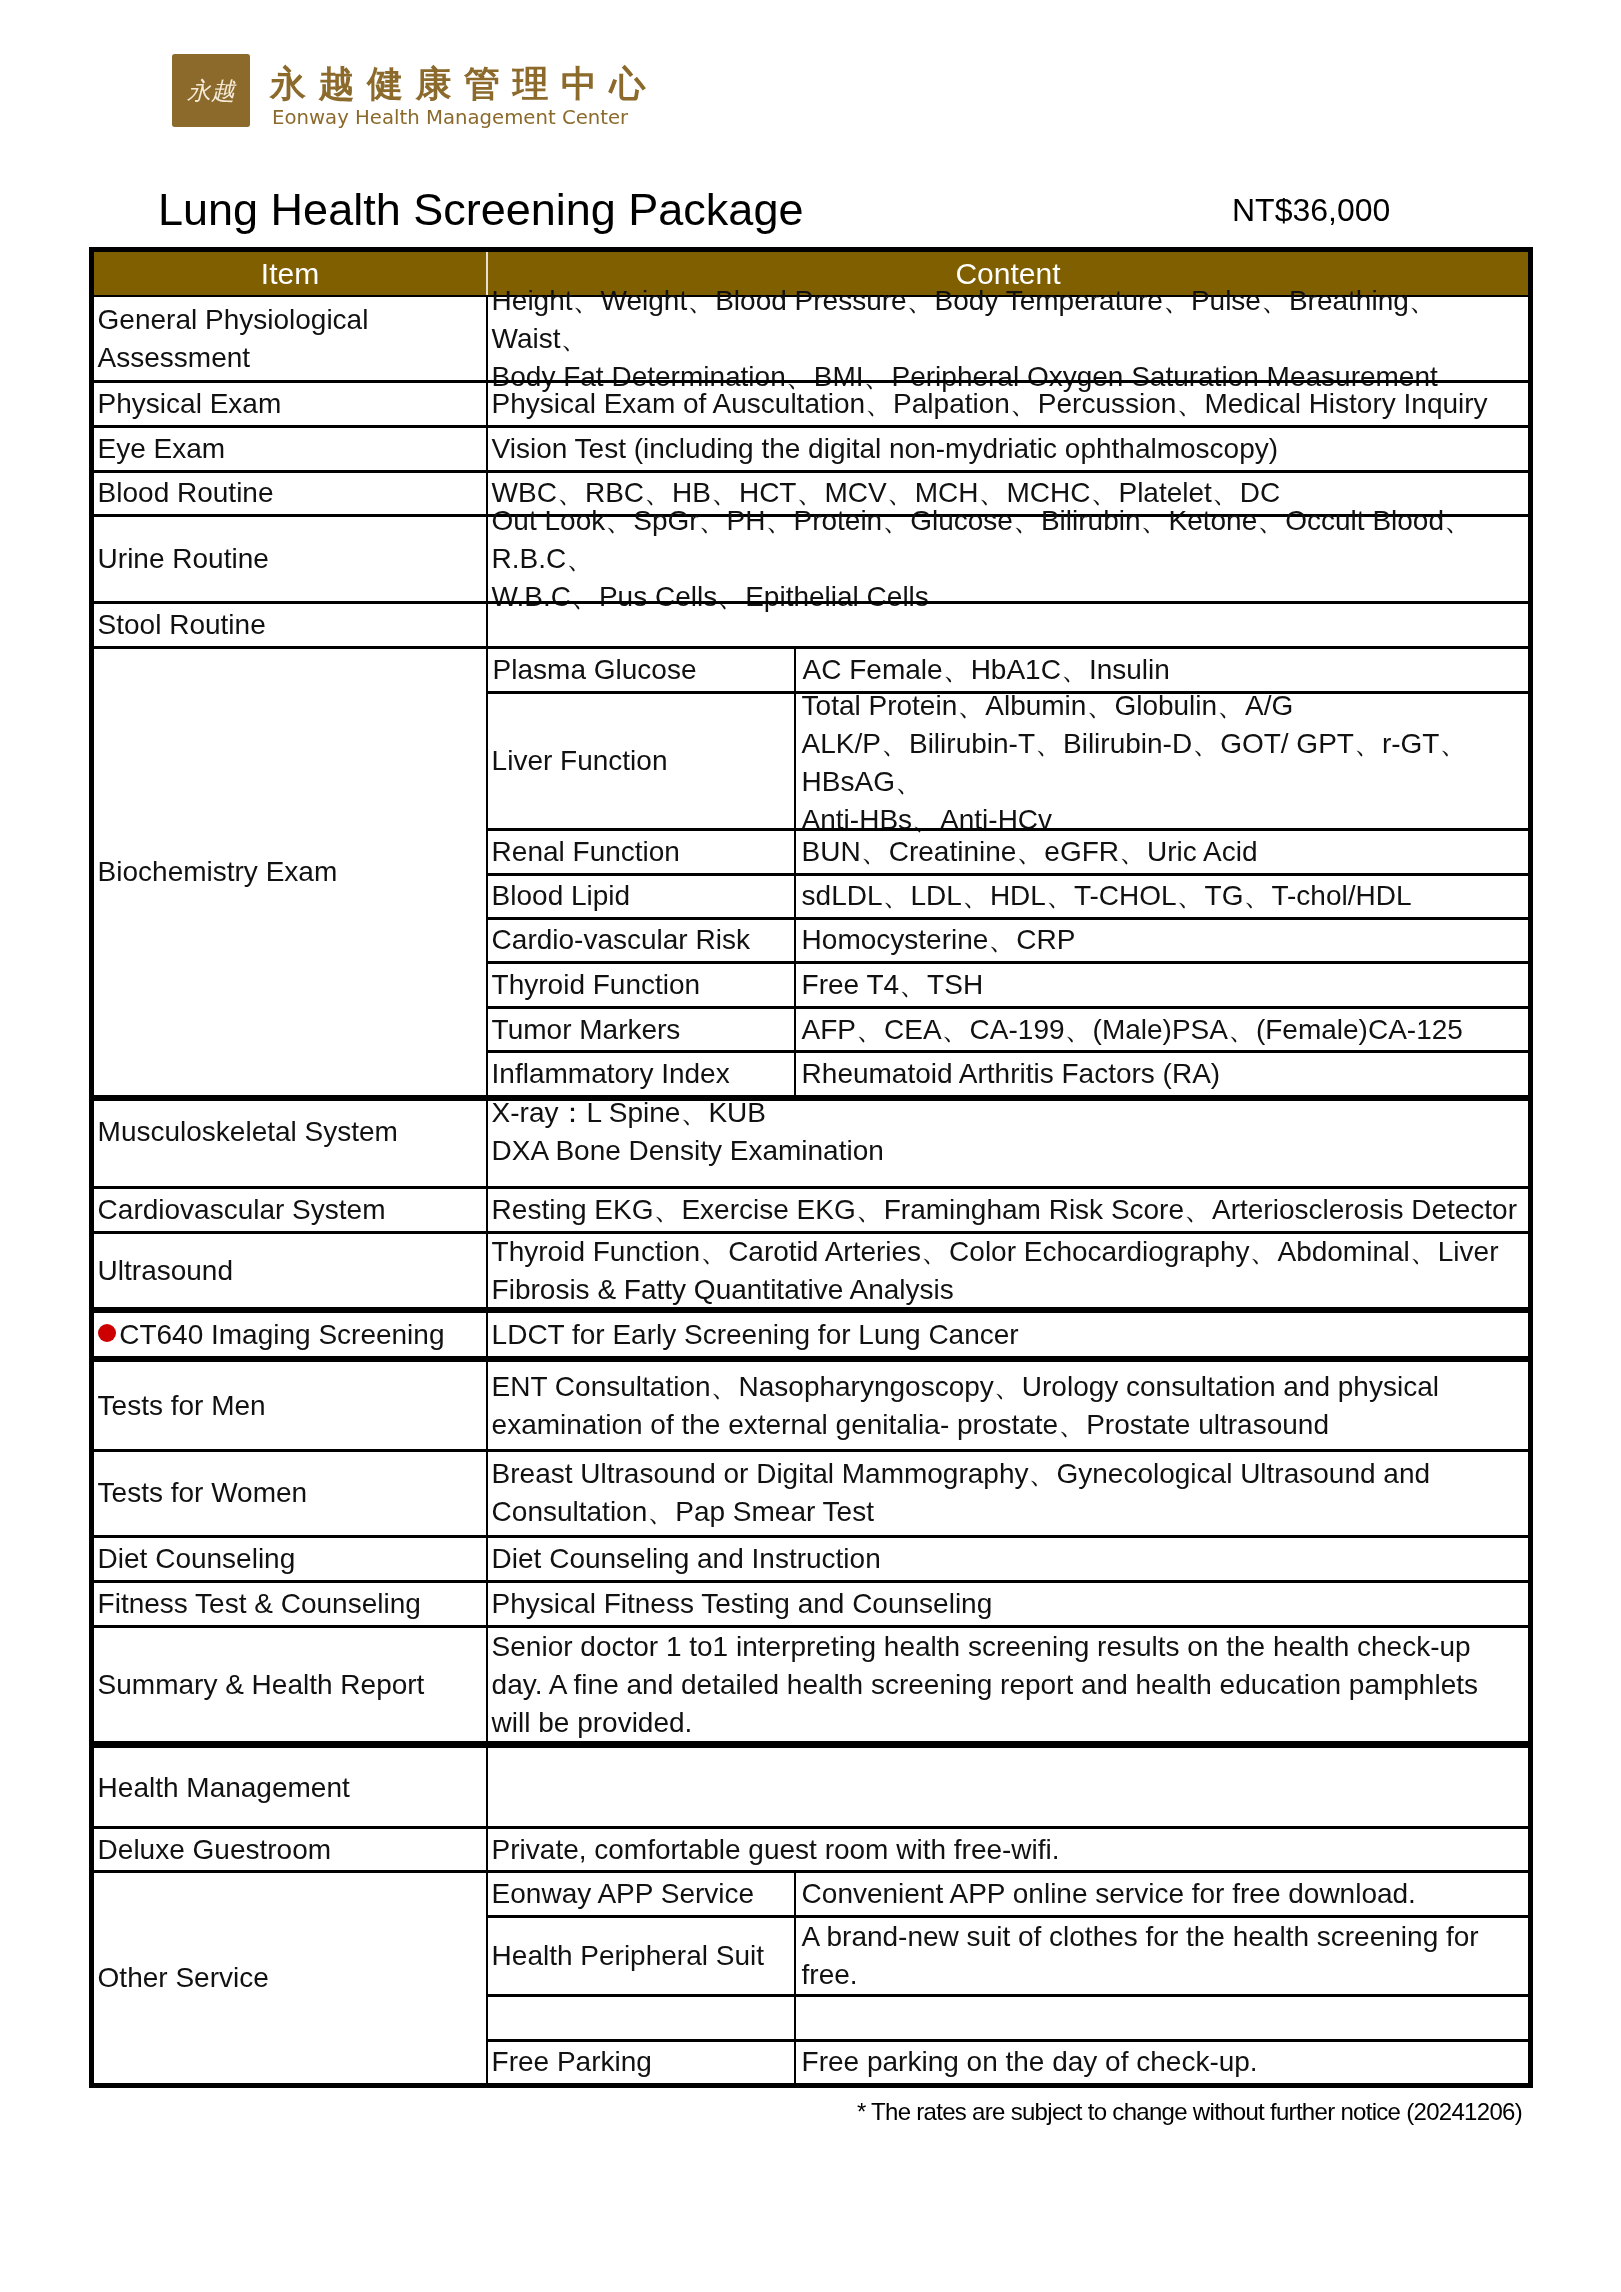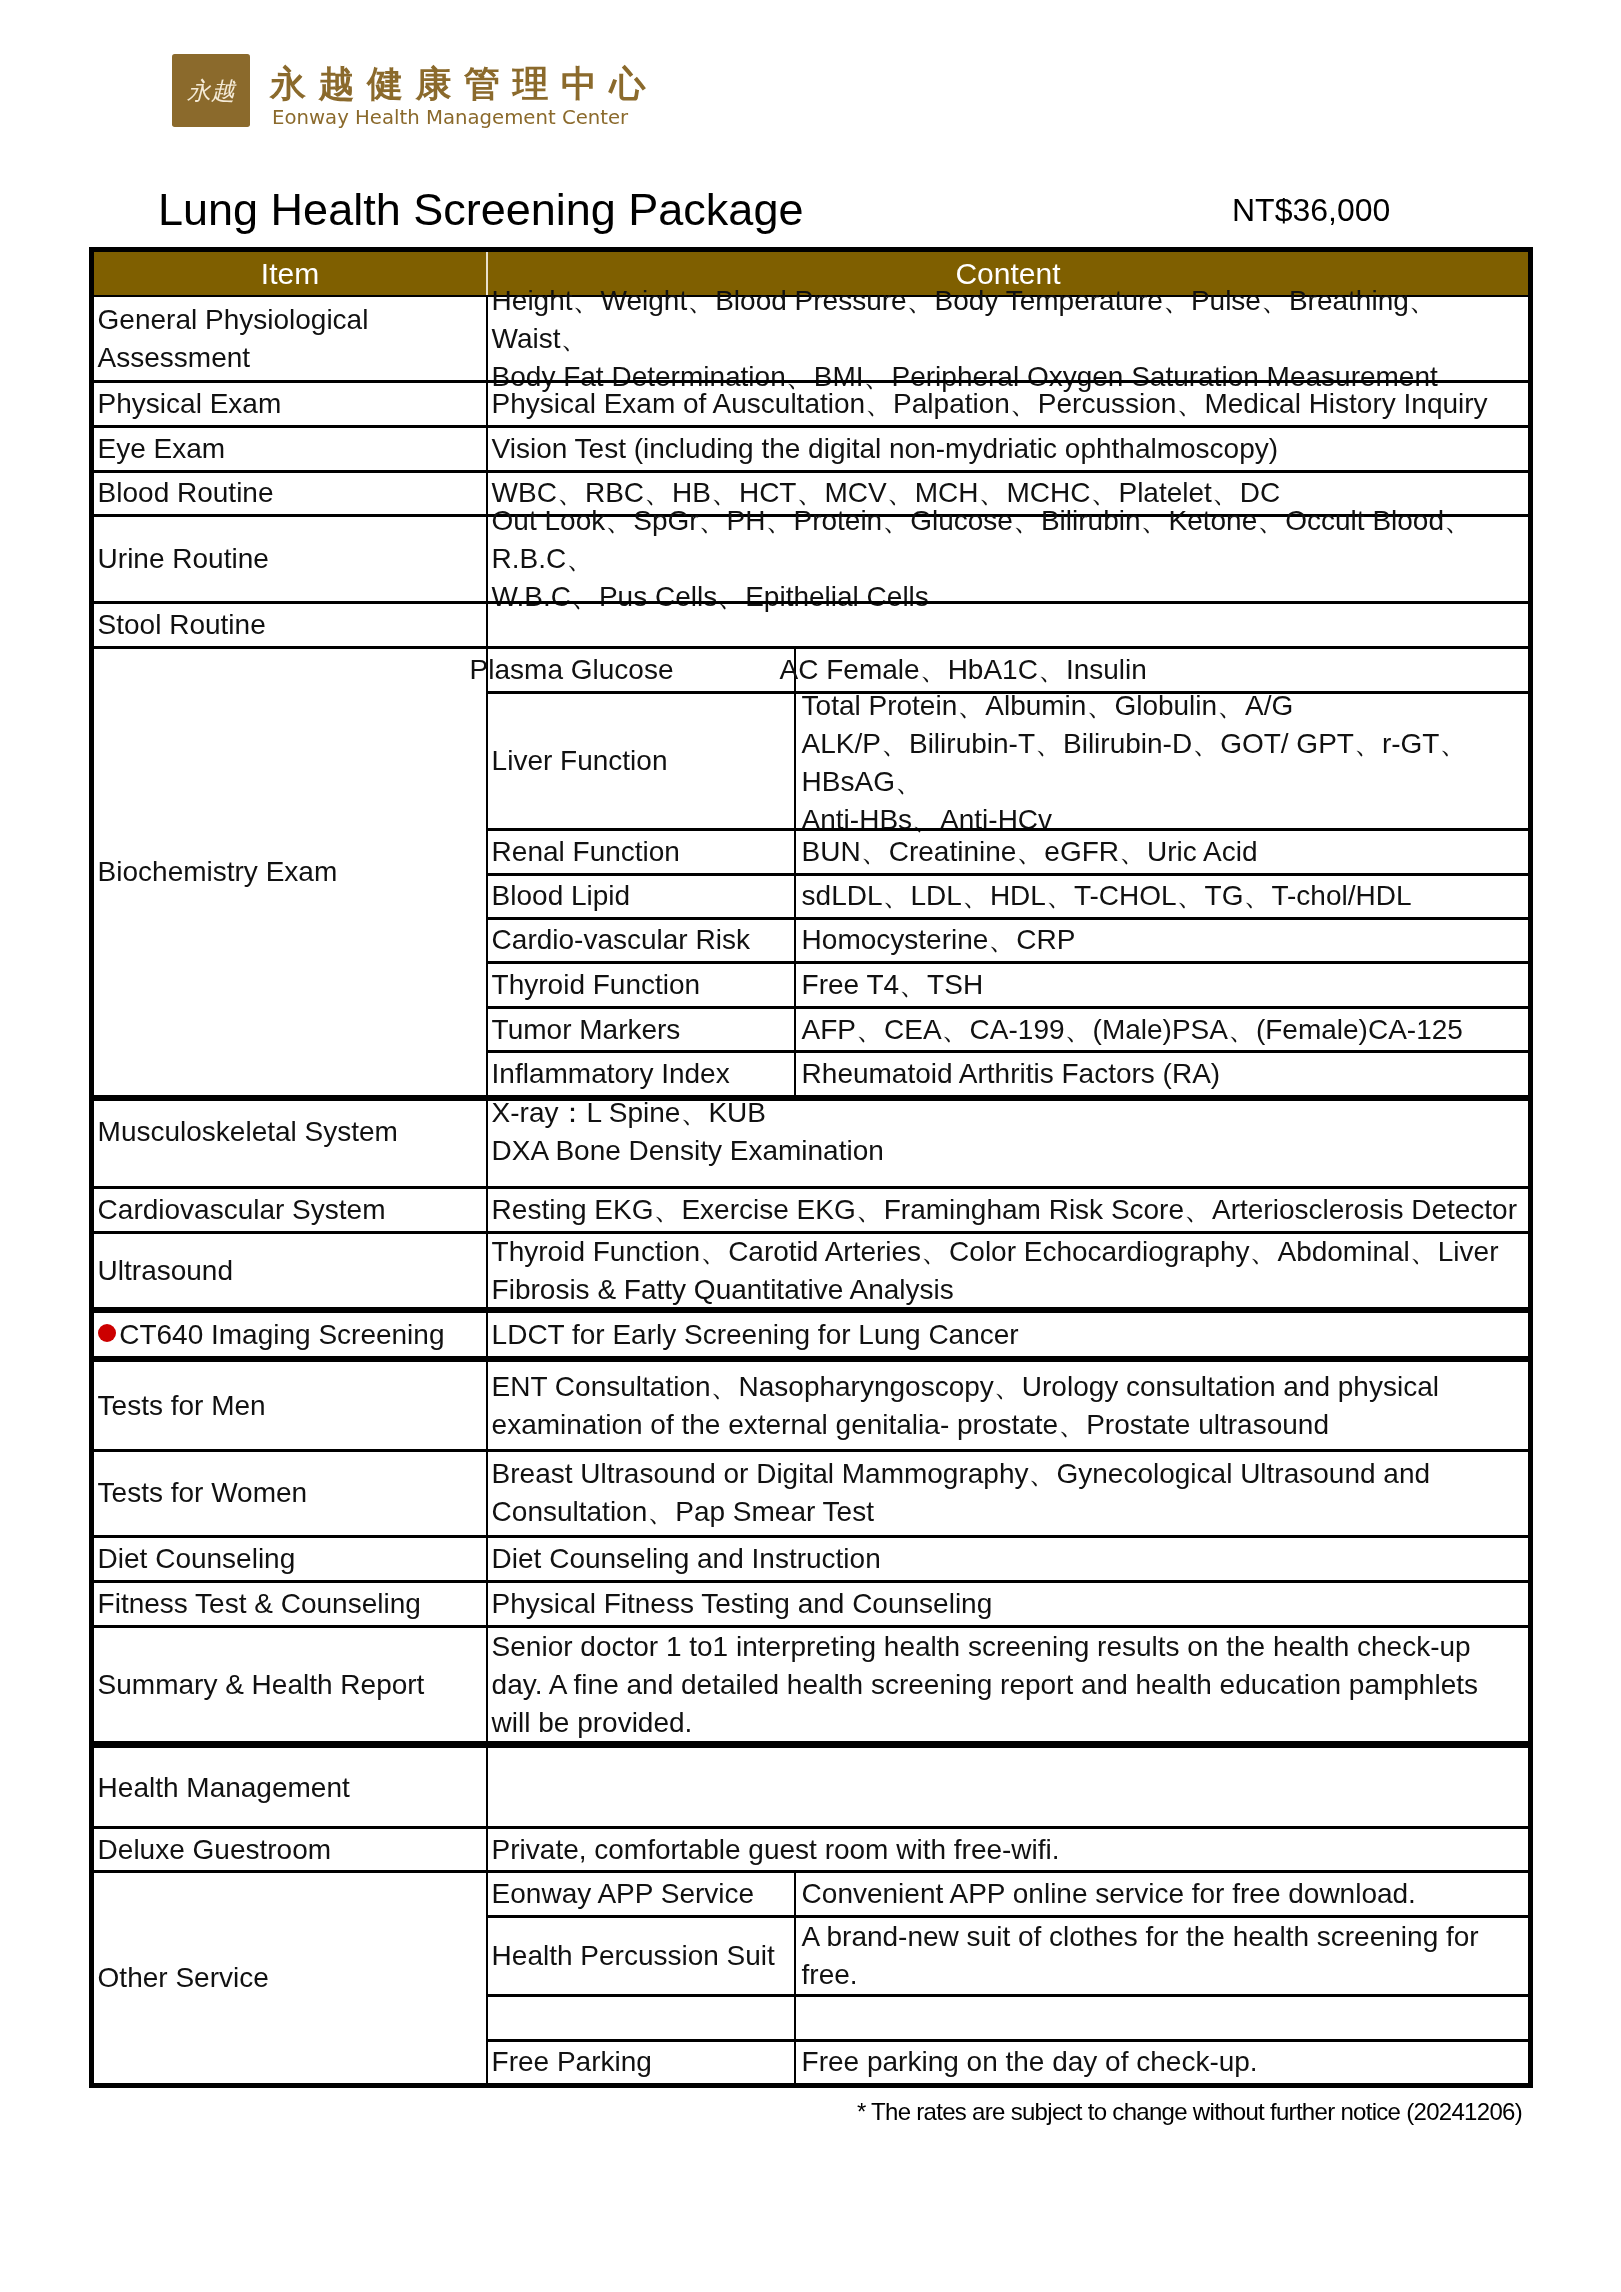--- a/index.html
+++ b/index.html
@@ -96,21 +96,21 @@
   <div class="row" style="top:352px;height:42px">
     <div class="cell c1">Stool Routine</div>
   </div>
   <div class="hline" style="top:394px;height:2.7px"></div>
 
   <div class="row" style="top:397px;height:446px">
     <div class="cell c1">Biochemistry Exam</div>
   </div>
   <div class="vline" style="left:700px;top:397px;height:446px"></div>
 
-  <div class="row" style="top:397px;height:42px;left:372px">
+  <div class="row" style="top:397px;height:42px;left:395px">
     <div class="cell" style="left:0;width:306px">Plasma Glucose</div>
     <div class="cell" style="left:310px;right:0">AC Female、HbA1C、Insulin</div>
   </div>
   <div class="hline" style="top:439px;height:2.7px;left:394px"></div>
   <div class="row" style="top:442px;height:134px;left:394px">
     <div class="cell" style="left:0;width:306px">Liver Function</div>
     <div class="cell" style="left:310px;right:0;padding-top:3.6px">Total Protein、Albumin、Globulin、A/G
 ALK/P、Bilirubin-T、Bilirubin-D、GOT/ GPT、r-GT、HBsAG、
 Anti-HBs、Anti-HCv</div>
   </div>
@@ -223,21 +223,21 @@
     <div class="cell c1">Other Service</div>
   </div>
   <div class="vline" style="left:700px;top:1621px;height:210px"></div>
 
   <div class="row" style="top:1621px;height:42px;left:394px">
     <div class="cell" style="left:0;width:306px">Eonway APP Service</div>
     <div class="cell" style="left:310px;right:0">Convenient APP online service for free download.</div>
   </div>
   <div class="hline" style="top:1663px;height:2.7px;left:394px"></div>
   <div class="row" style="top:1666px;height:76px;left:394px">
-    <div class="cell" style="left:0;width:306px">Health Percussion Suit</div>
+    <div class="cell" style="left:0;width:306px">Health Peripheral Suit</div>
     <div class="cell" style="left:310px;right:0">A brand-new suit of clothes for the health screening for
 free.</div>
   </div>
   <div class="hline" style="top:1742px;height:2.7px;left:394px"></div>
   <div class="hline" style="top:1787px;height:2.7px;left:394px"></div>
   <div class="row" style="top:1789px;height:41px;left:394px">
     <div class="cell" style="left:0;width:306px">Free Parking</div>
     <div class="cell" style="left:310px;right:0">Free parking on the day of check-up.</div>
   </div>
 </div>

